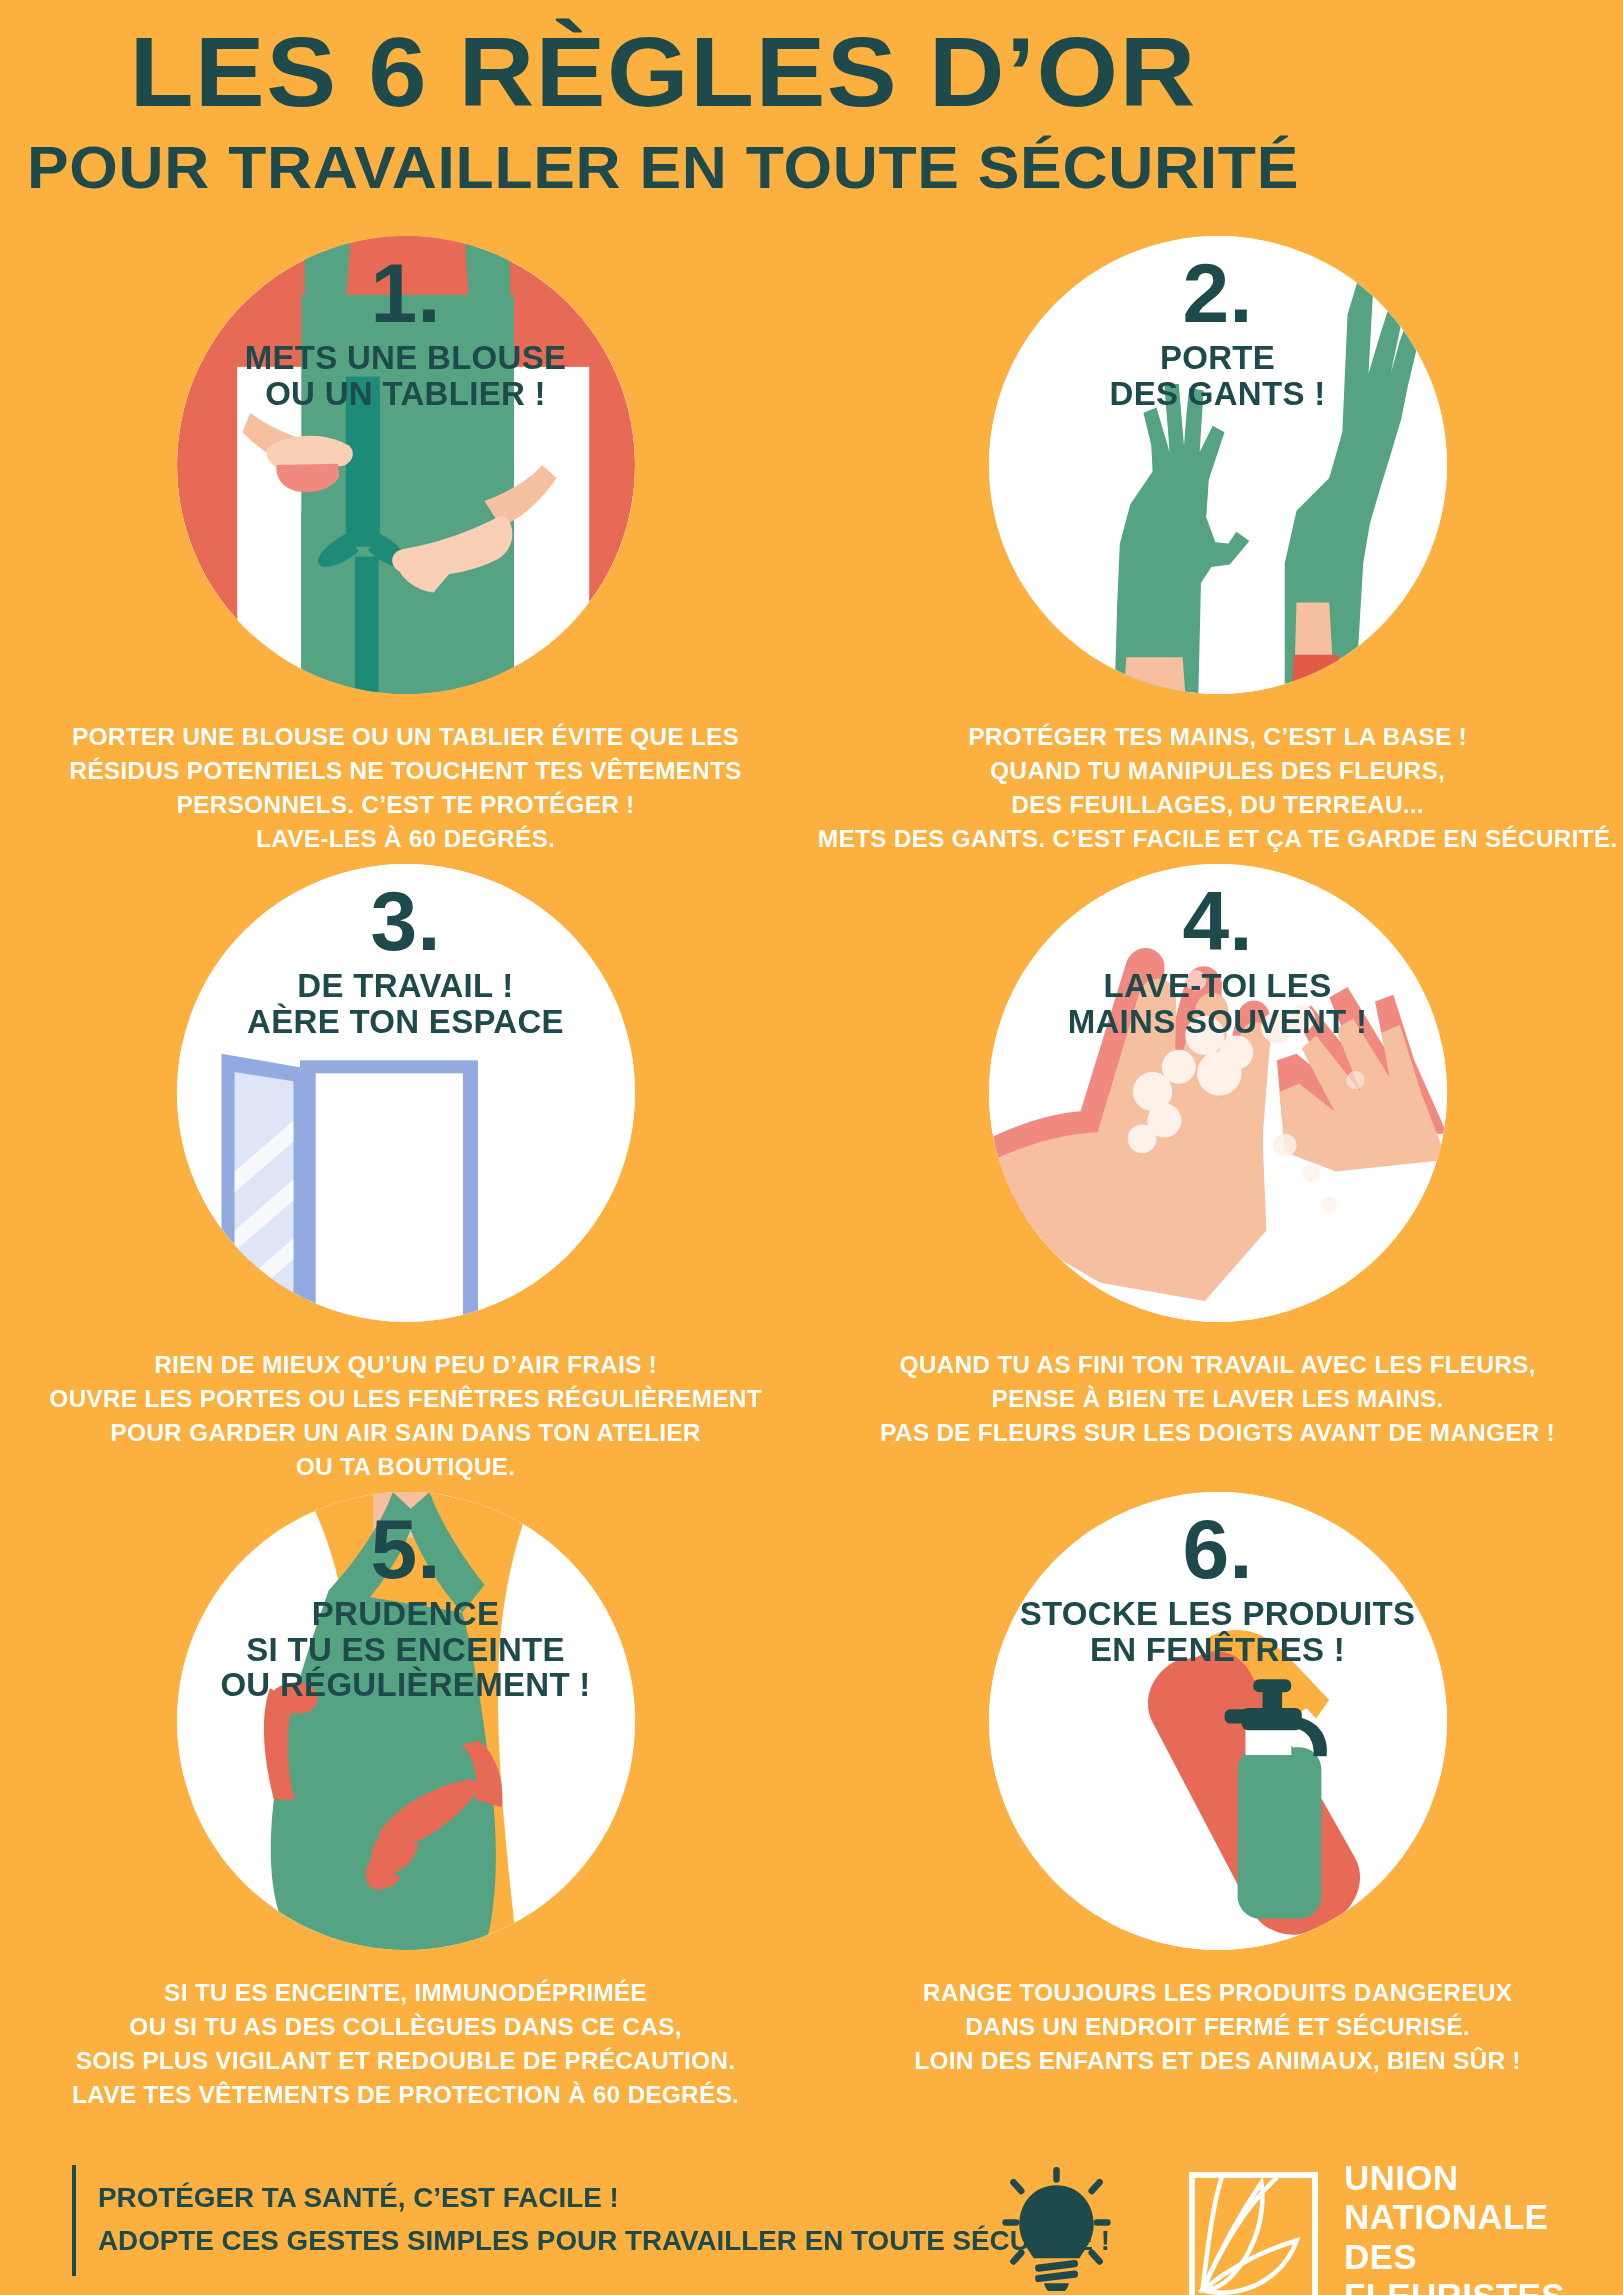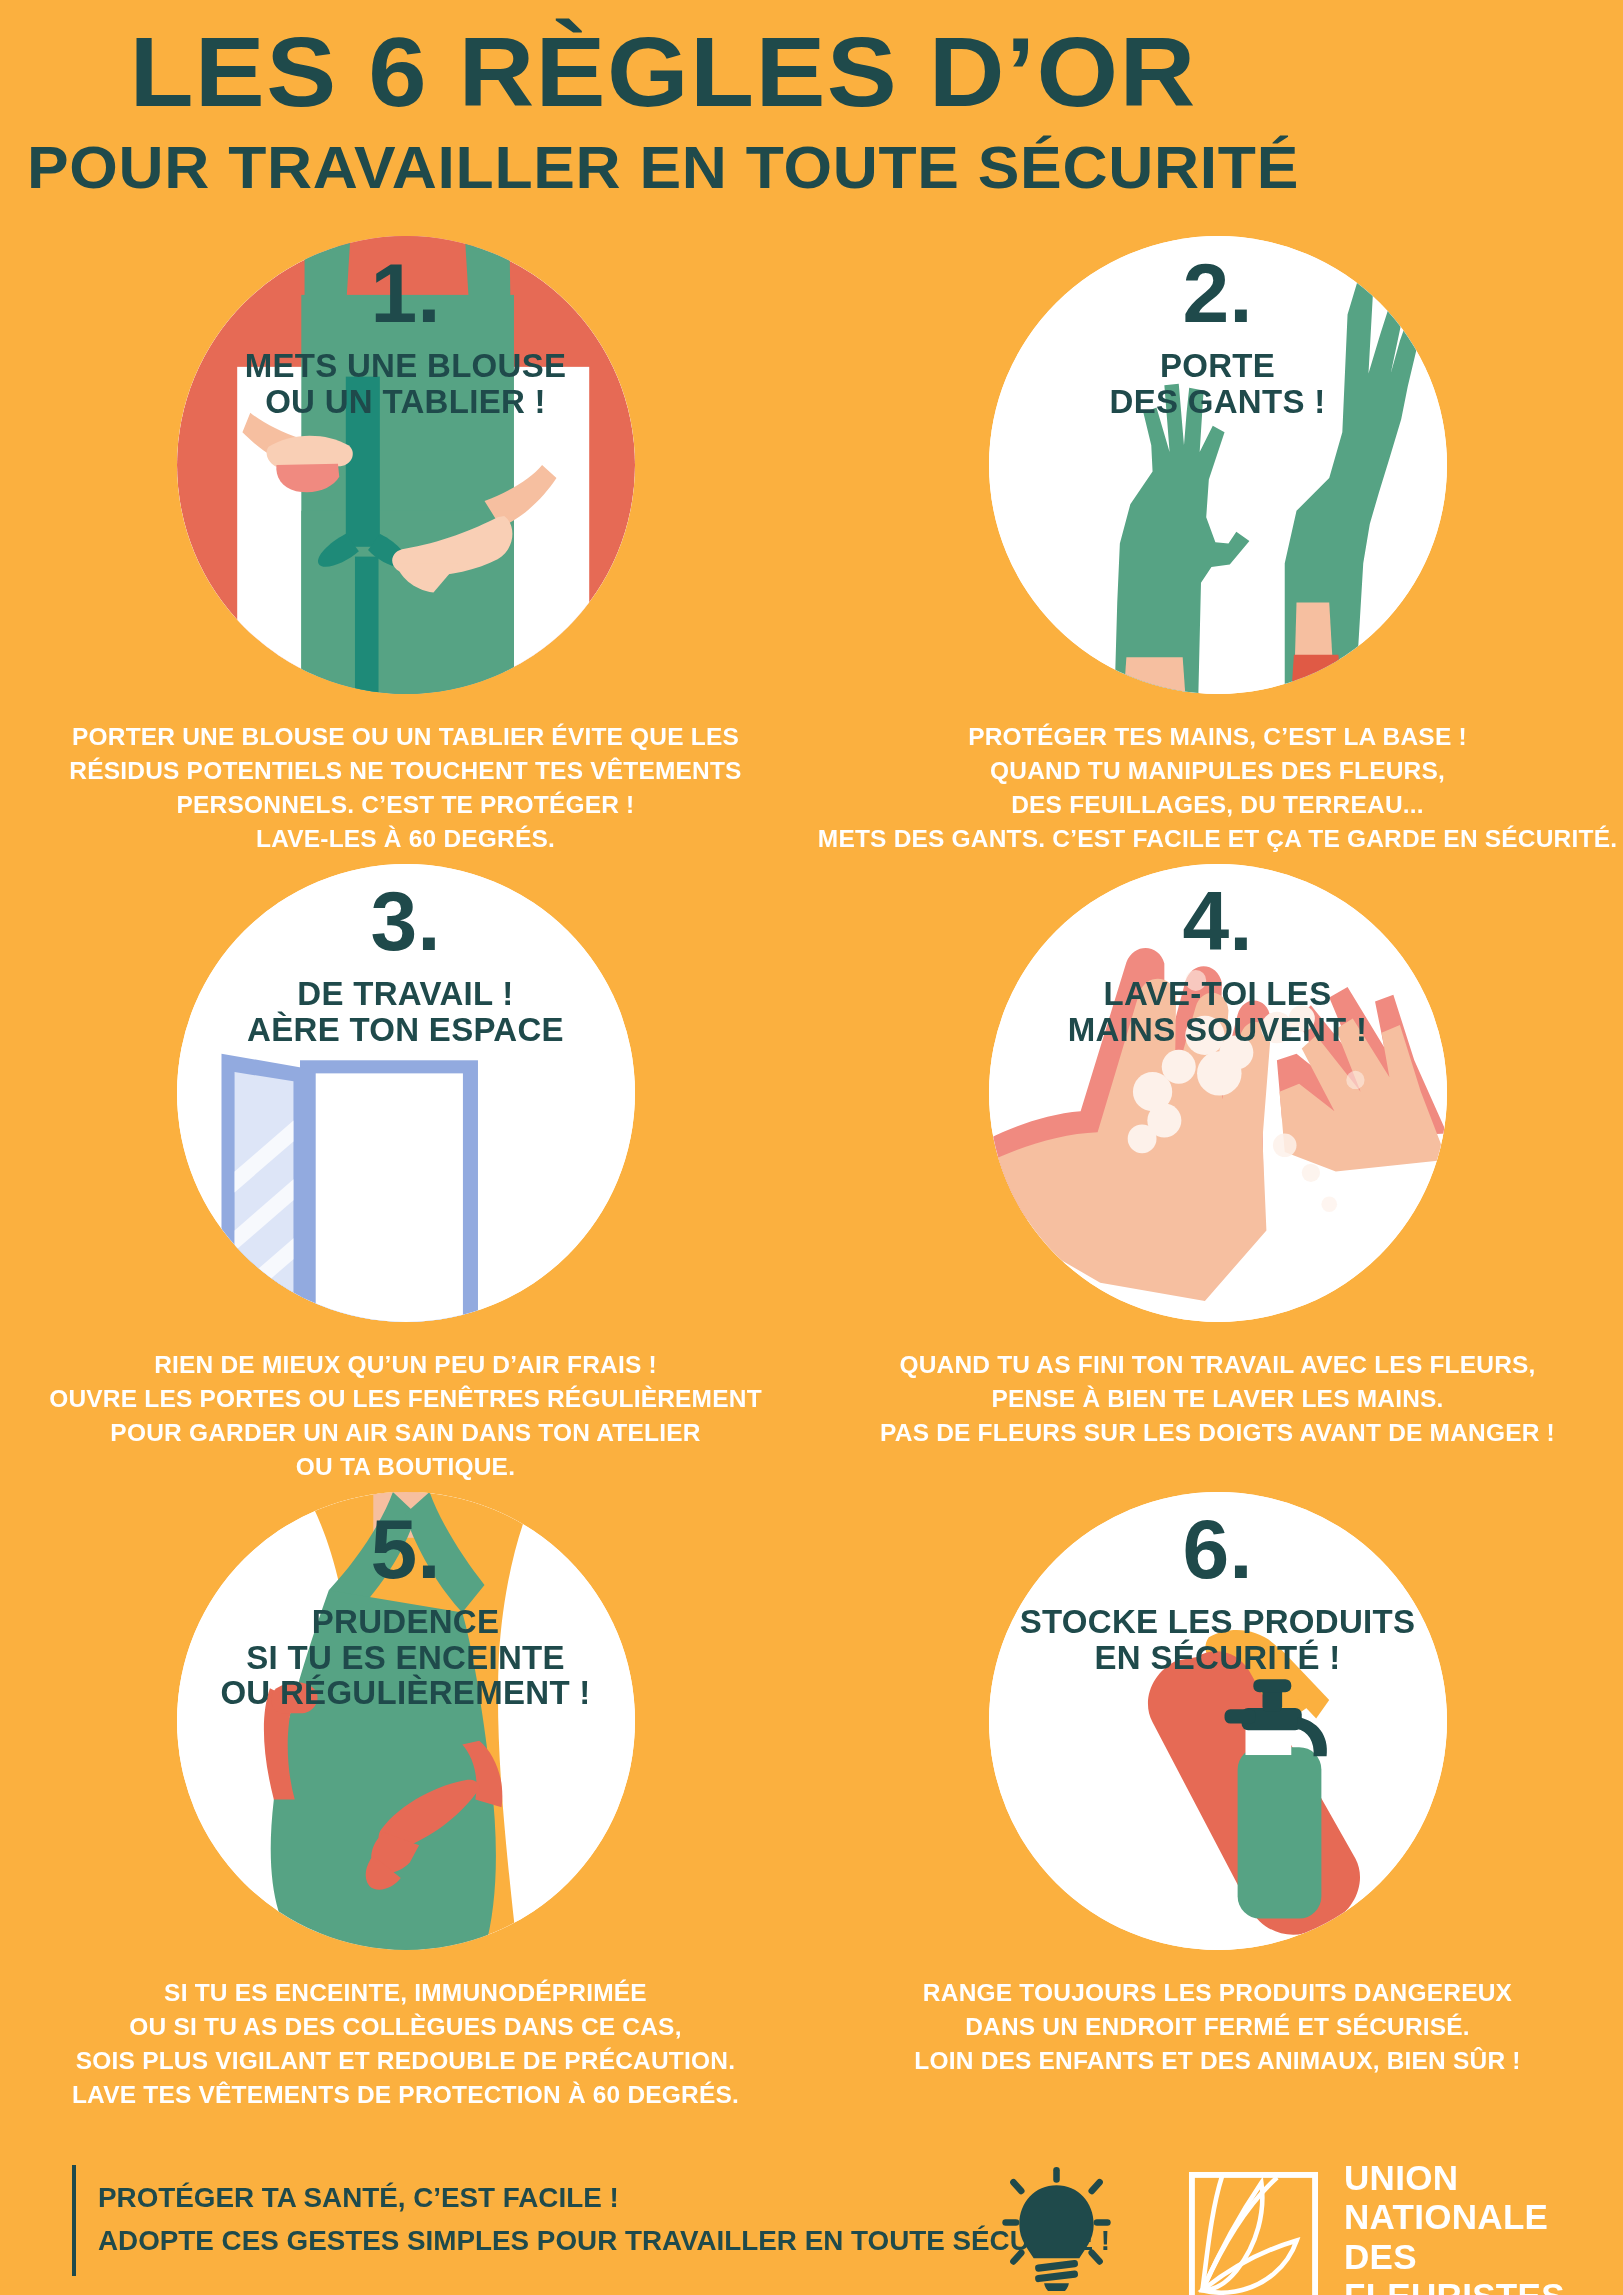--- a/index.html
+++ b/index.html
@@ -40,21 +40,21 @@
 
   .heading {
     position:absolute; top:0; left:0; width:100%;
     z-index:40; text-align:center; padding-top:18.3px;
   }
   .num {
     font-size:84px; font-weight:bold; color:#1F4A4B; line-height:0.95;
   }
   .hd-text {
     font-size:33px; font-weight:bold; color:#1F4A4B;
-    line-height:1.08; margin-top:14px; letter-spacing:0.3px;
+    line-height:1.08; margin-top:6px; letter-spacing:0.3px;
   }
 
   .caption {
     margin-top:26px; text-align:center; color:#FFFFFF;
     font-size:24px; font-weight:bold; line-height:1.42;
     letter-spacing:0.2px; transform:scaleX(1.02);
   }
 
   
   .footer { position:absolute; left:0; top:2153px; width:1434px; height:143px; }
@@ -272,21 +272,21 @@
               <rect x="386" y="330" width="92" height="34" rx="10" fill="#1F4A4B"></rect>
               <rect x="418" y="298" width="30" height="38" rx="8" fill="#1F4A4B"></rect>
               <rect x="404" y="286" width="58" height="20" rx="9" fill="#1F4A4B"></rect>
               <path d="M472 344 C502 350 520 372 516 404 L496 404 C498 382 488 366 470 362 Z" fill="#1F4A4B"></path>
               <rect x="360" y="332" width="48" height="22" rx="9" fill="#1F4A4B"></rect>
             </svg>
             <div class="heading">
               <div class="num">6.</div>
               <div class="hd-text">
                 <div>STOCKE LES PRODUITS</div>
-                <div>EN SÉCURITÉ !</div>
+                <div>EN FENÊTRES !</div>
               </div>
             </div>
           </div>
         </div>
         <div class="caption">
           <div>RANGE TOUJOURS LES PRODUITS DANGEREUX</div>
           <div>DANS UN ENDROIT FERMÉ ET SÉCURISÉ.</div>
           <div>LOIN DES ENFANTS ET DES ANIMAUX, BIEN SÛR !</div>
         </div>
       </div>

